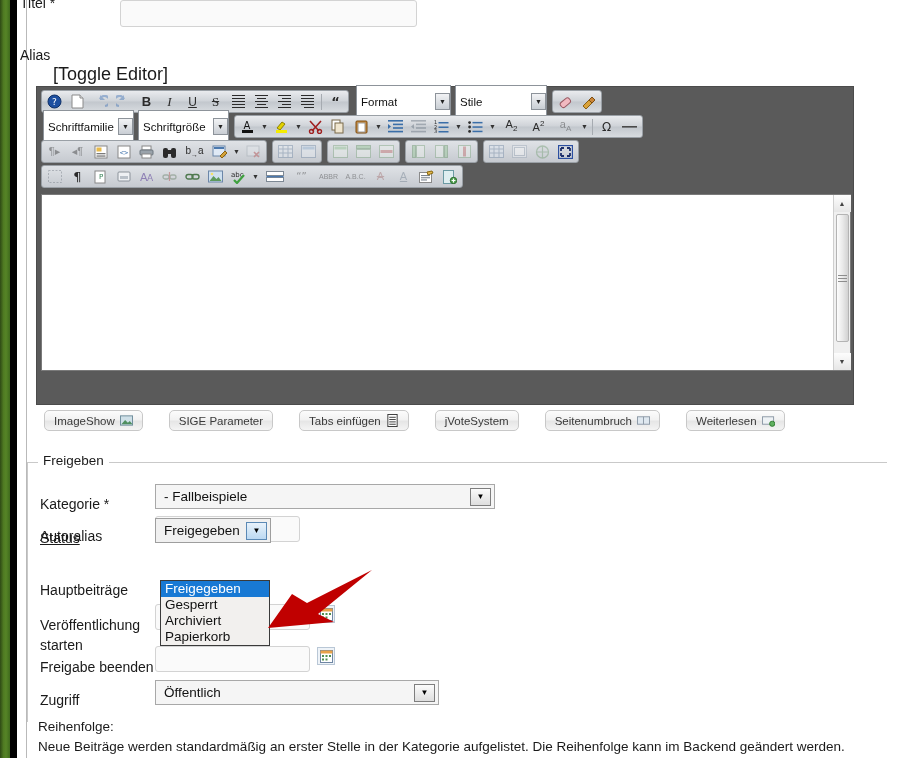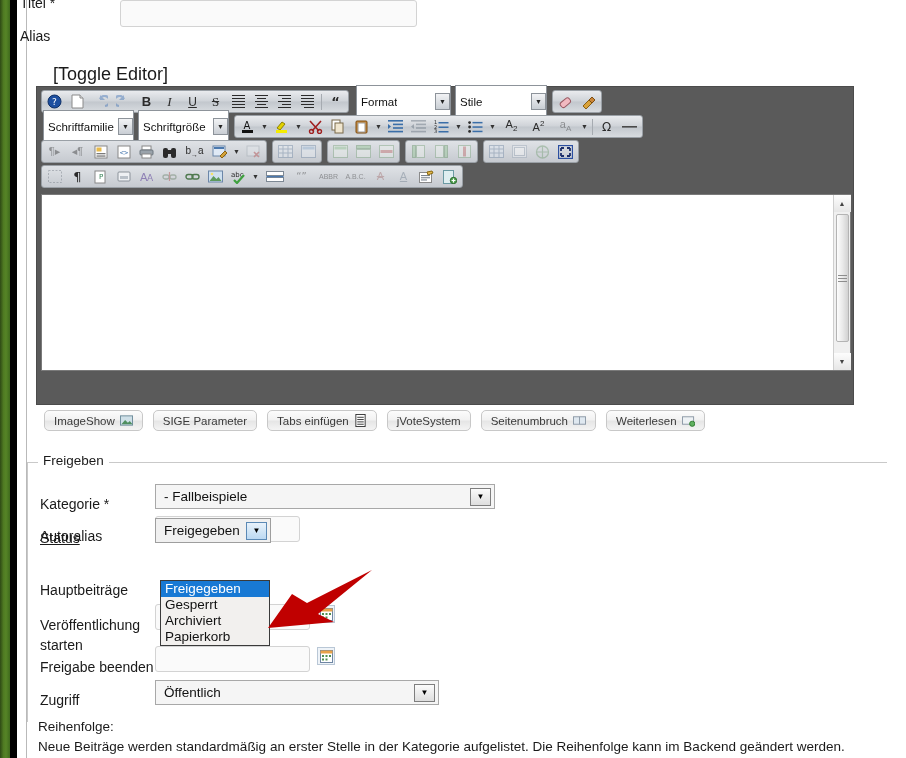--- a/index.html
+++ b/index.html
@@ -33,21 +33,21 @@
   }
 
   #titel-row{ position:absolute; left:20px; top:-5px; width:430px; height:24px; }
   #titel-label{ position:absolute; left:0; top:0; font-size:14px; }
   #titel-input{
     position:absolute; left:140px; top:-13px; width:207px; height:32px;
     background:#fafafa; border:1px solid #d3d3d3; border-radius:3px;
   }
 
   #alias-row{ position:absolute; left:20px; top:25px; width:460px; height:30px; }
-  #alias-label{ position:absolute; left:0; top:3px; font-size:14px; }
+  #alias-label{ position:absolute; left:0; top:22px; font-size:14px; }
   #alias-input{
     position:absolute; left:120px; top:0; width:297px; height:27px;
     background:#fafafa; border:1px solid #d3d3d3; border-radius:3px;
   }
 
   #toggle-editor{
     position:absolute; left:53px; top:64px; font-size:18px; color:#1a1a1a;
     cursor:default;
   }
 
@@ -146,21 +146,21 @@
   #editor-resize i{
     position:absolute; right:0; height:1px; background:#cfcfcf;
     transform:rotate(-45deg); transform-origin:right center;
   }
 
   
   #plugin-row{
     position:absolute; left:44px; top:410px; display:flex; align-items:center;
   }
   .plugin-btn{
-    height:21px; margin-right:10px; padding:0 9px;
+    height:21px; margin-right:26px; padding:0 9px;
     background:linear-gradient(to bottom,#fcfcfc 0%,#f2f2f2 45%,#e6e6e6 55%,#f4f4f4 100%);
     border:1px solid #c8c8c8; border-radius:5px;
     display:flex; align-items:center; gap:5px;
     font-size:11.5px; color:#3a3a3a; cursor:default;
   }
   .plugin-ico{ width:13px; height:13px; display:block; }
 
   
   #freigeben-fieldset{
     position:absolute; left:27px; top:462px; width:860px; height:260px;

